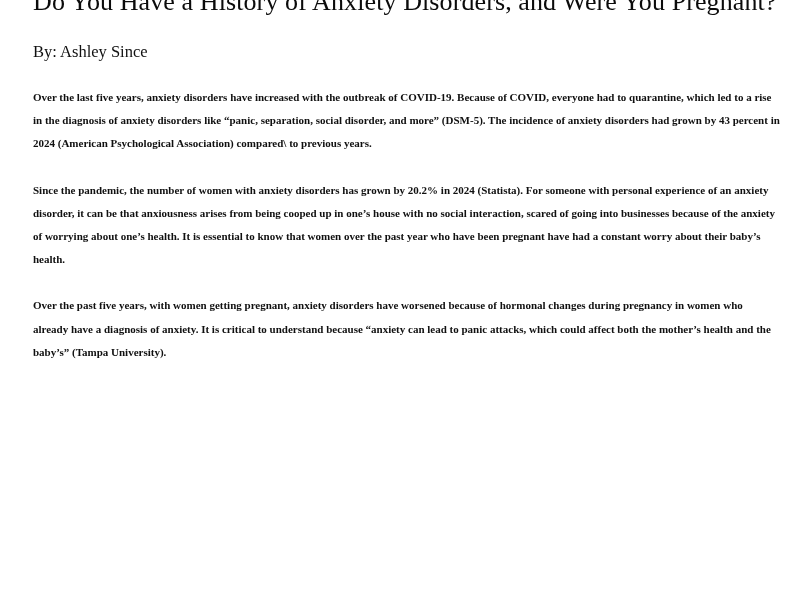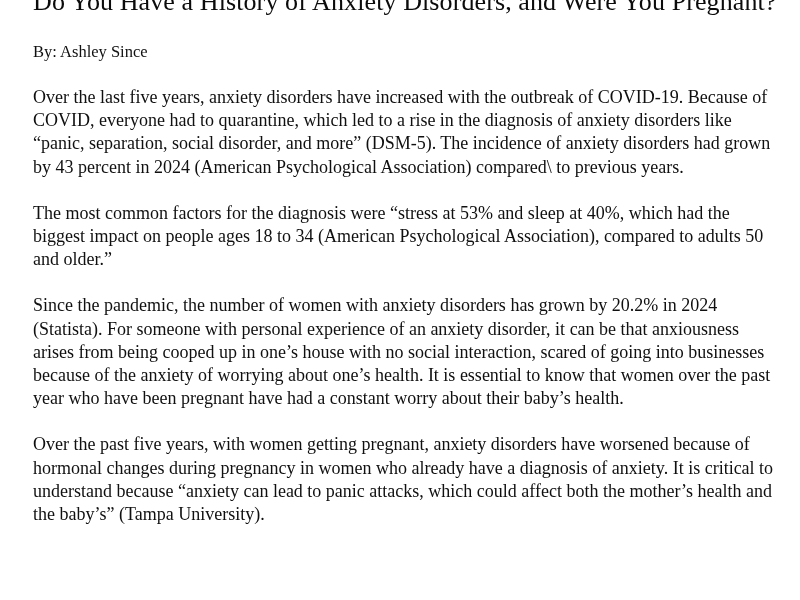--- a/index.html
+++ b/index.html
@@ -41,41 +41,41 @@
     line-height: 23px;
     margin: 23px 0 0 0;
     color: #101010;
   }
 
   .doc-body {
     margin-top: 23px;
   }
 
   .doc-paragraph {
-    font-size: 18px;
+    font-size: 11px;
     line-height: 23.2px;
     margin: 0 0 23px 0;
     color: #101010;
     text-align: left;
     max-width: 748px;
+    font-weight: bold;
   }
 
   .doc-paragraph:last-child {
     margin-bottom: 16px;
   }
 </style>
 </head>
 <body>
 
 <div class="doc-page">
 
   <h1 class="doc-title">Do You Have a History of Anxiety Disorders, and Were You Pregnant?</h1>
 
   <p class="doc-byline">By: Ashley Since</p>
 
   <div class="doc-body">
     <p class="doc-paragraph">Over the last five years, anxiety disorders have increased with the outbreak of COVID-19. Because of COVID, everyone had to quarantine, which led to a rise in the diagnosis of anxiety disorders like “panic, separation, social disorder, and more” (DSM-5). The incidence of anxiety disorders had grown by 43 percent in 2024 (American Psychological Association) compared\ to previous years.</p>
-    <p class="doc-paragraph">The most common factors for the diagnosis were “stress at 53% and sleep at 40%, which had the biggest impact on people ages 18 to 34 (American Psychological Association), compared to adults 50 and older.”</p>
     <p class="doc-paragraph">Since the pandemic, the number of women with anxiety disorders has grown by 20.2% in 2024 (Statista). For someone with personal experience of an anxiety disorder, it can be that anxiousness arises from being cooped up in one’s house with no social interaction, scared of going into businesses because of the anxiety of worrying about one’s health. It is essential to know that women over the past year who have been pregnant have had a constant worry about their baby’s health.</p>
     <p class="doc-paragraph">Over the past five years, with women getting pregnant, anxiety disorders have worsened because of hormonal changes during pregnancy in women who already have a diagnosis of anxiety. It is critical to understand because “anxiety can lead to panic attacks, which could affect both the mother’s health and the baby’s” (Tampa University).</p>
   </div>
 
 </div>
 
 </body></html>

